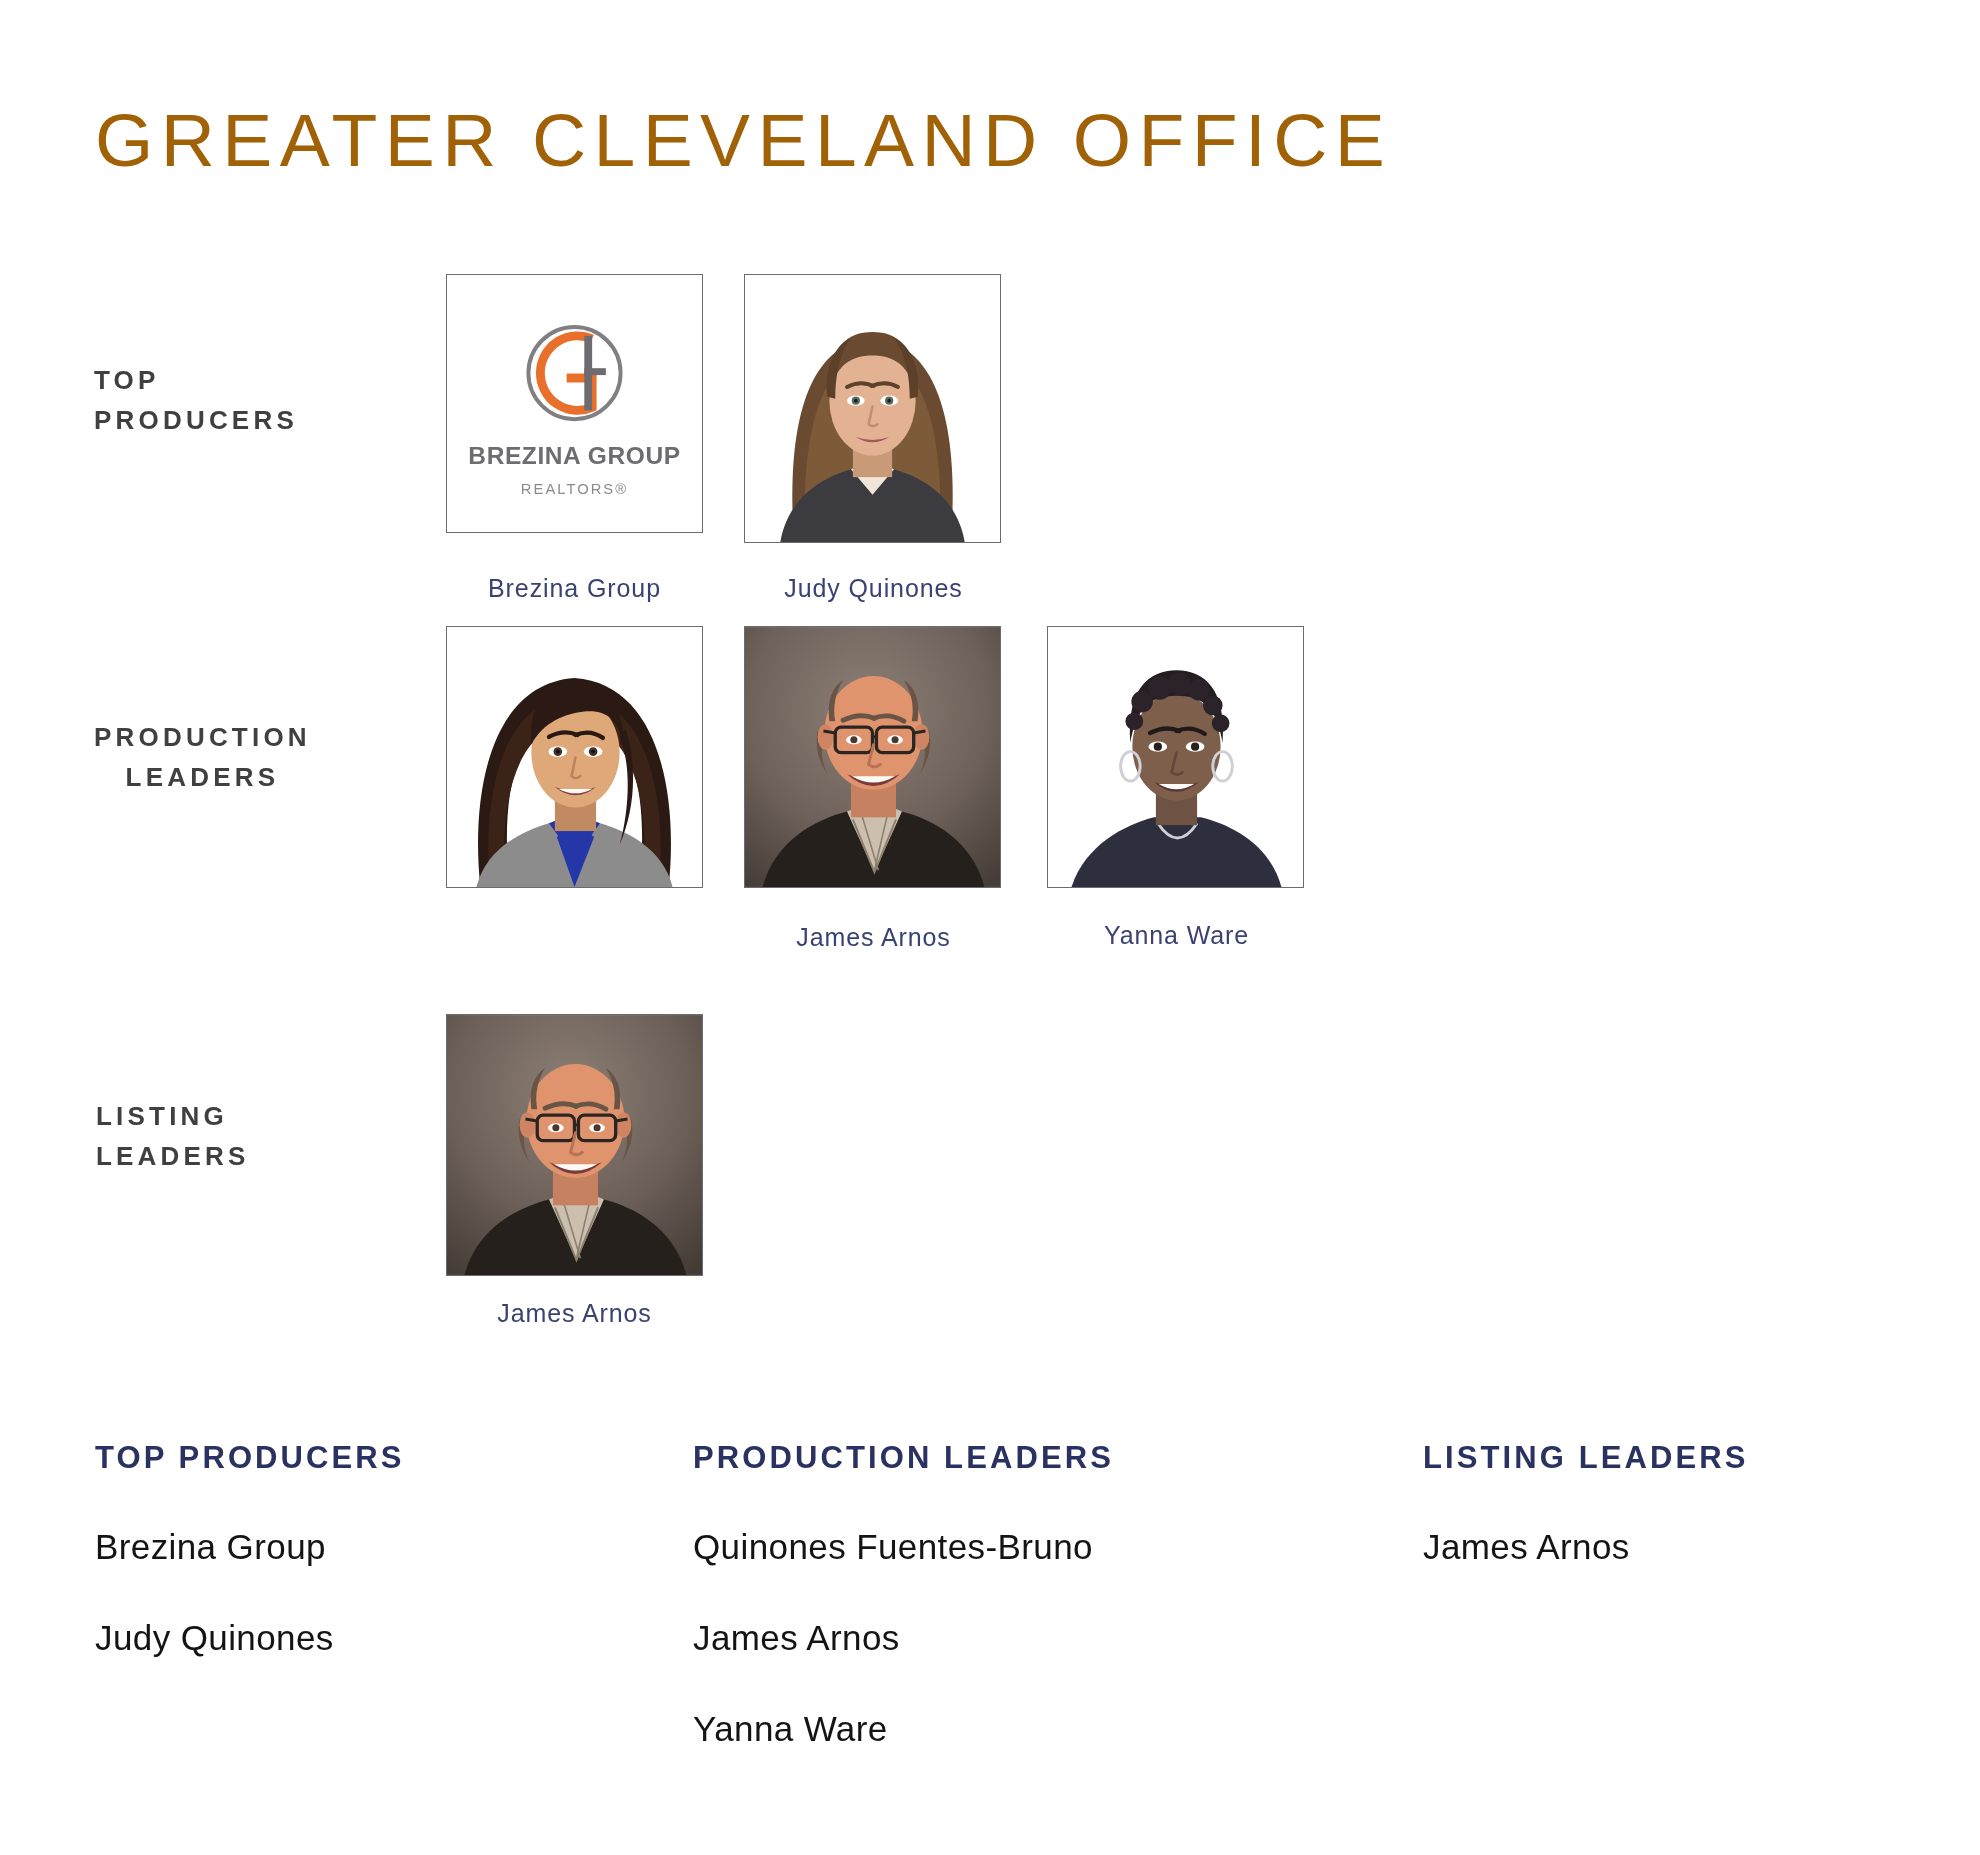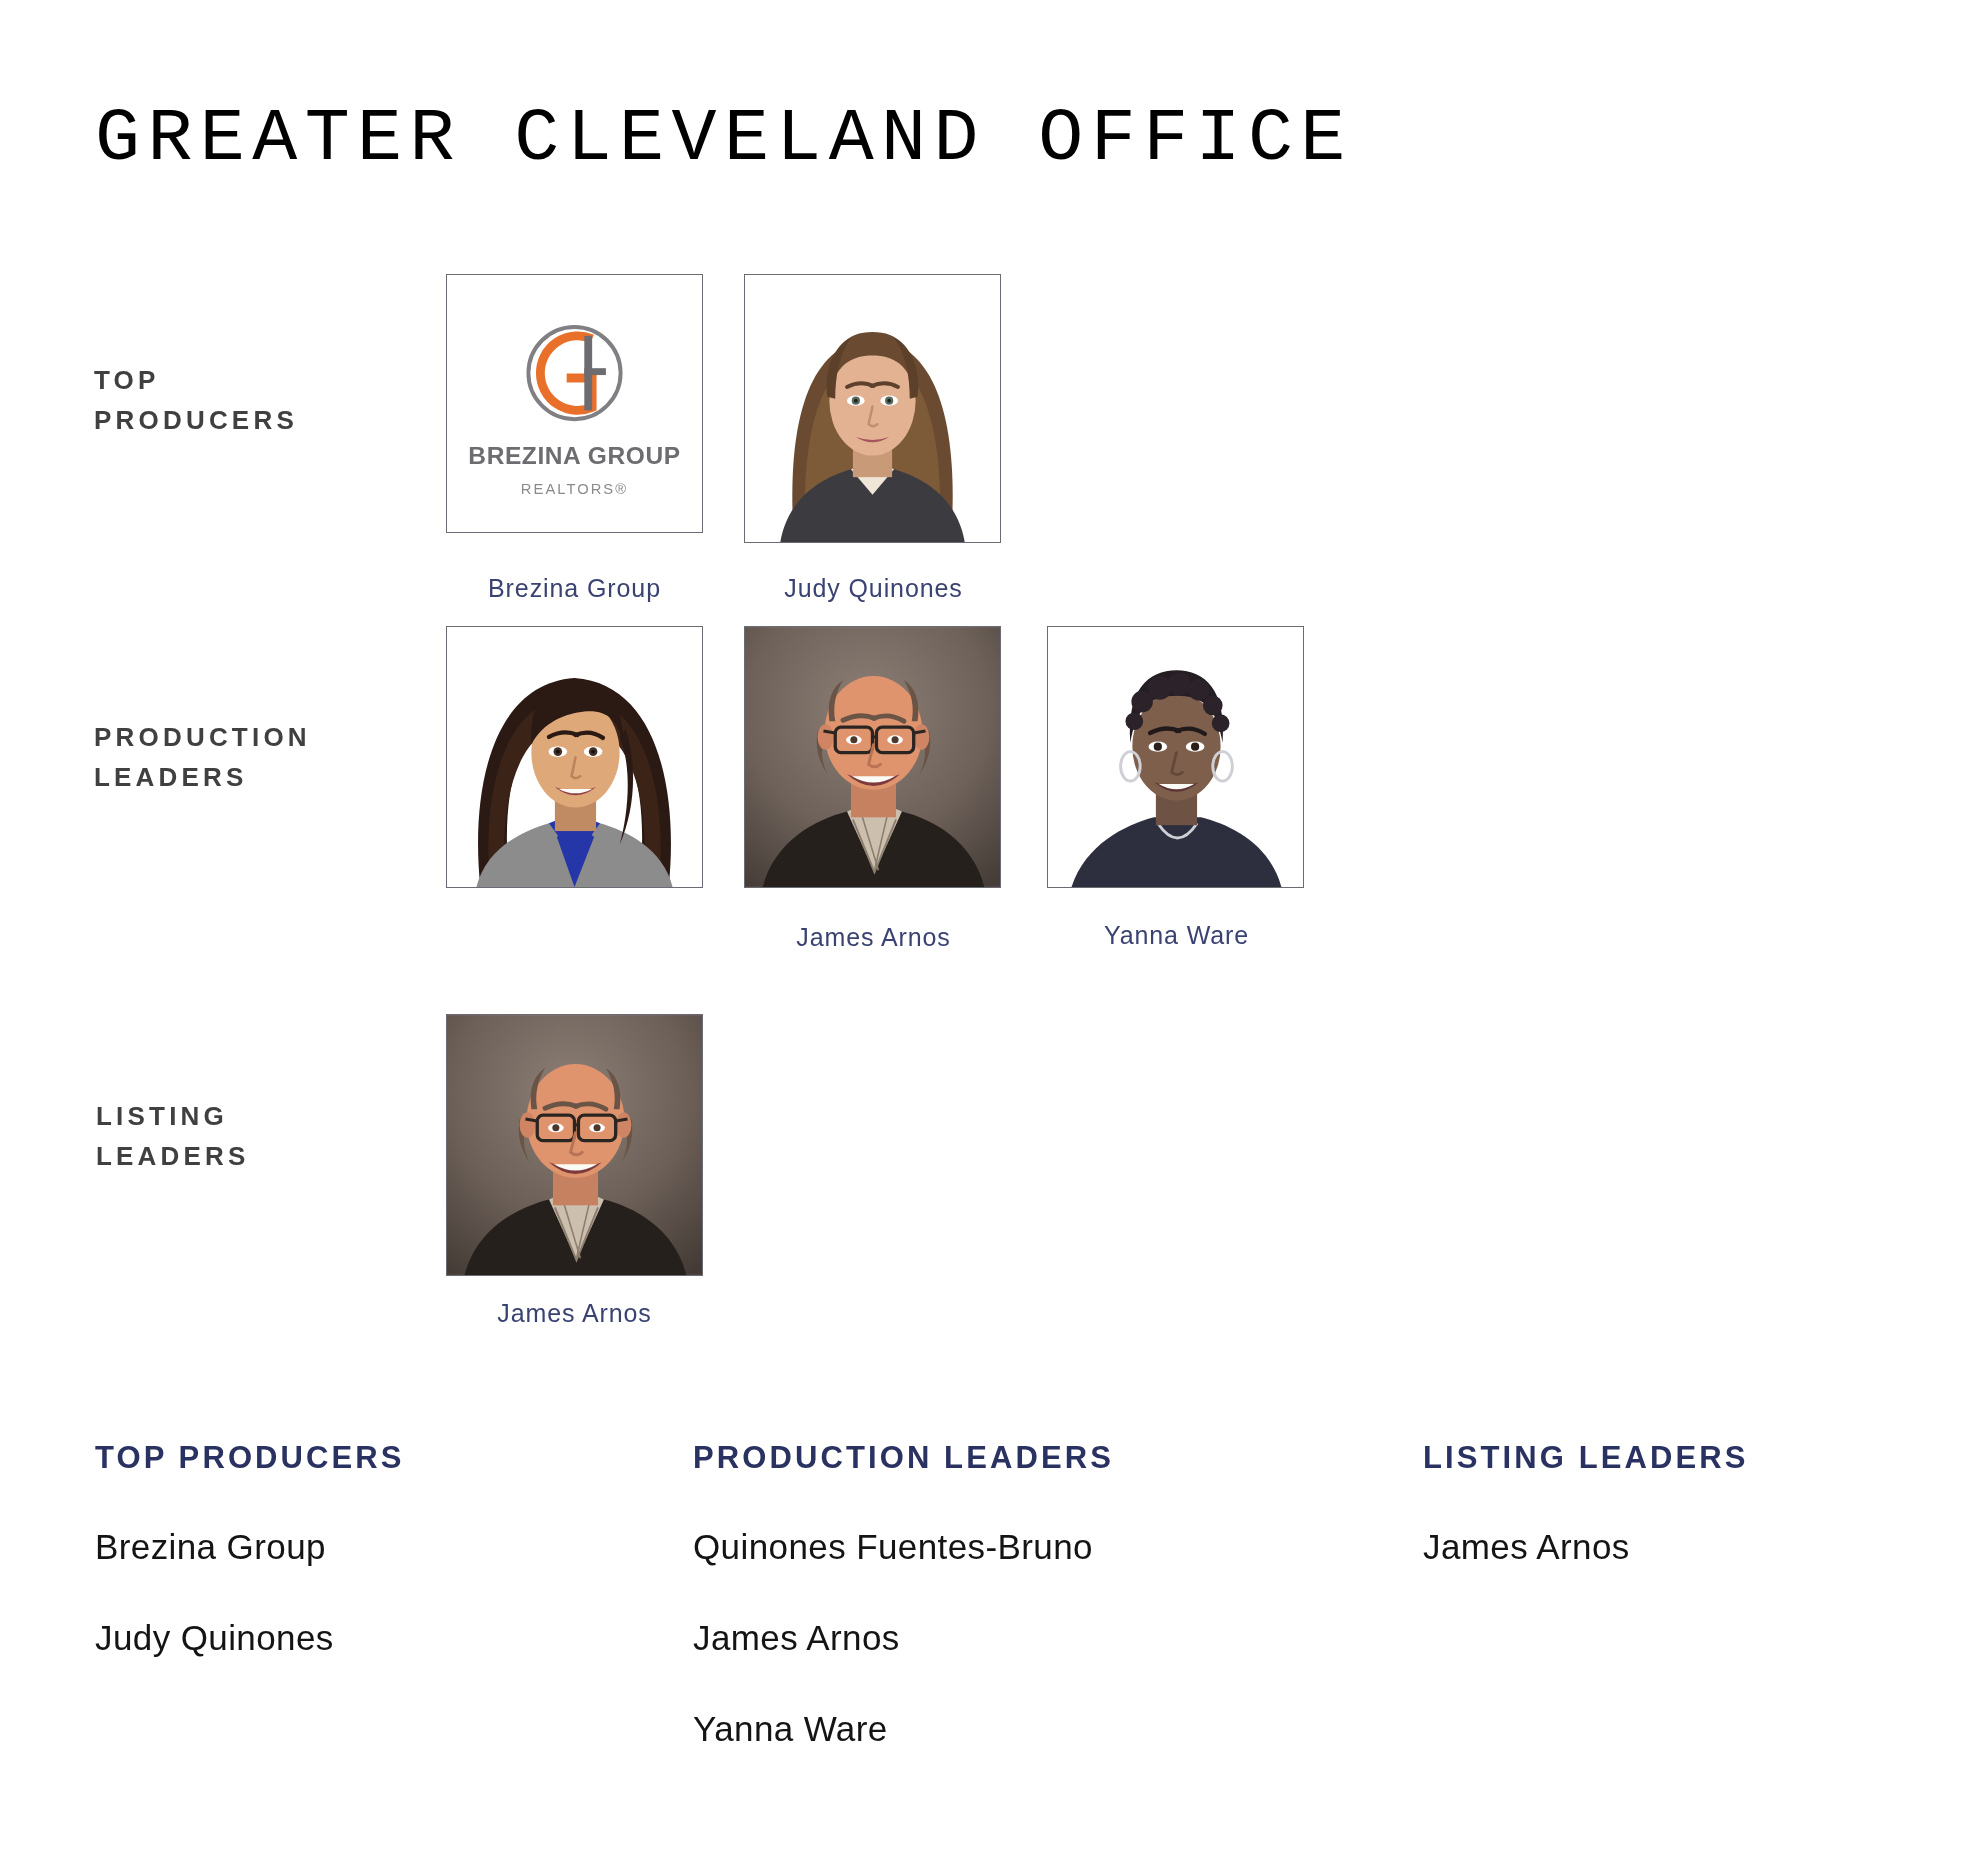--- a/index.html
+++ b/index.html
@@ -13,39 +13,39 @@
   }
   .page{position:relative;width:1980px;height:1855px;}
 
   
   .page-title{
     position:absolute;
     left:95px; top:57px;
     font-size:75px;
     font-weight:300;
     letter-spacing:7.4px;
-    color:#000000;
+    color:#a16207;
     white-space:nowrap;
-    font-family:Liberation Mono, monospace;
+    font-family:Liberation Sans, sans-serif;
     margin-top:40px;
   }
 
   
   .row-label{
     position:absolute;
     font-size:26px;
     font-weight:700;
     letter-spacing:4.2px;
     color:#404040;
     line-height:1.52;
     text-transform:uppercase;
     white-space:pre-line;
   }
   .row-label.rl-top{ left:94px; top:361px; }
-  .row-label.rl-prod{ left:94px; top:718px; }
+  .row-label.rl-prod{ left:94px; top:718px;text-align:center; }
   .row-label.rl-list{ left:96px; top:1097px; }
 
   
   .photo-card{
     position:absolute;
     width:257px;
     border:1px solid #6b6b73;
     box-sizing:border-box;
     background:#ffffff;
     overflow:hidden;

